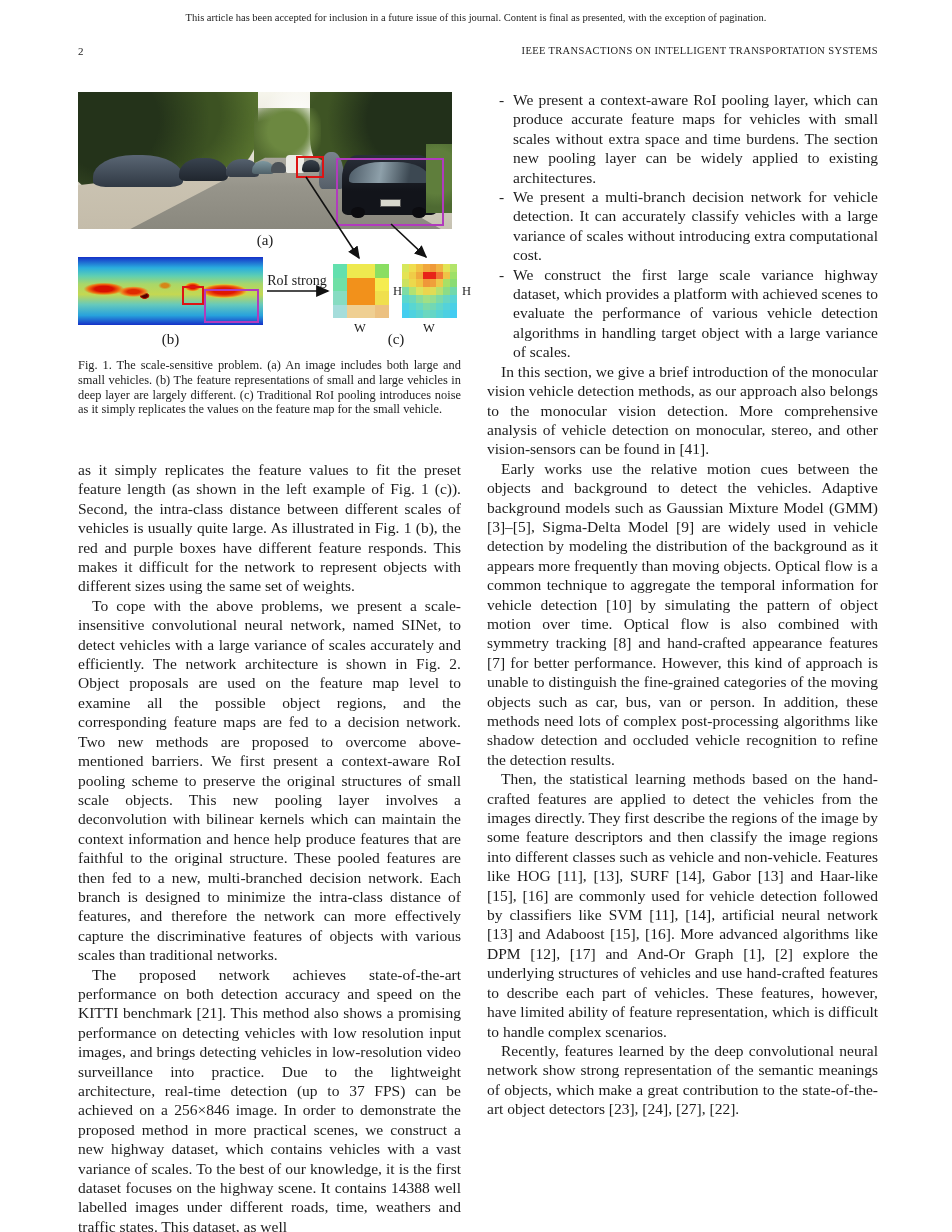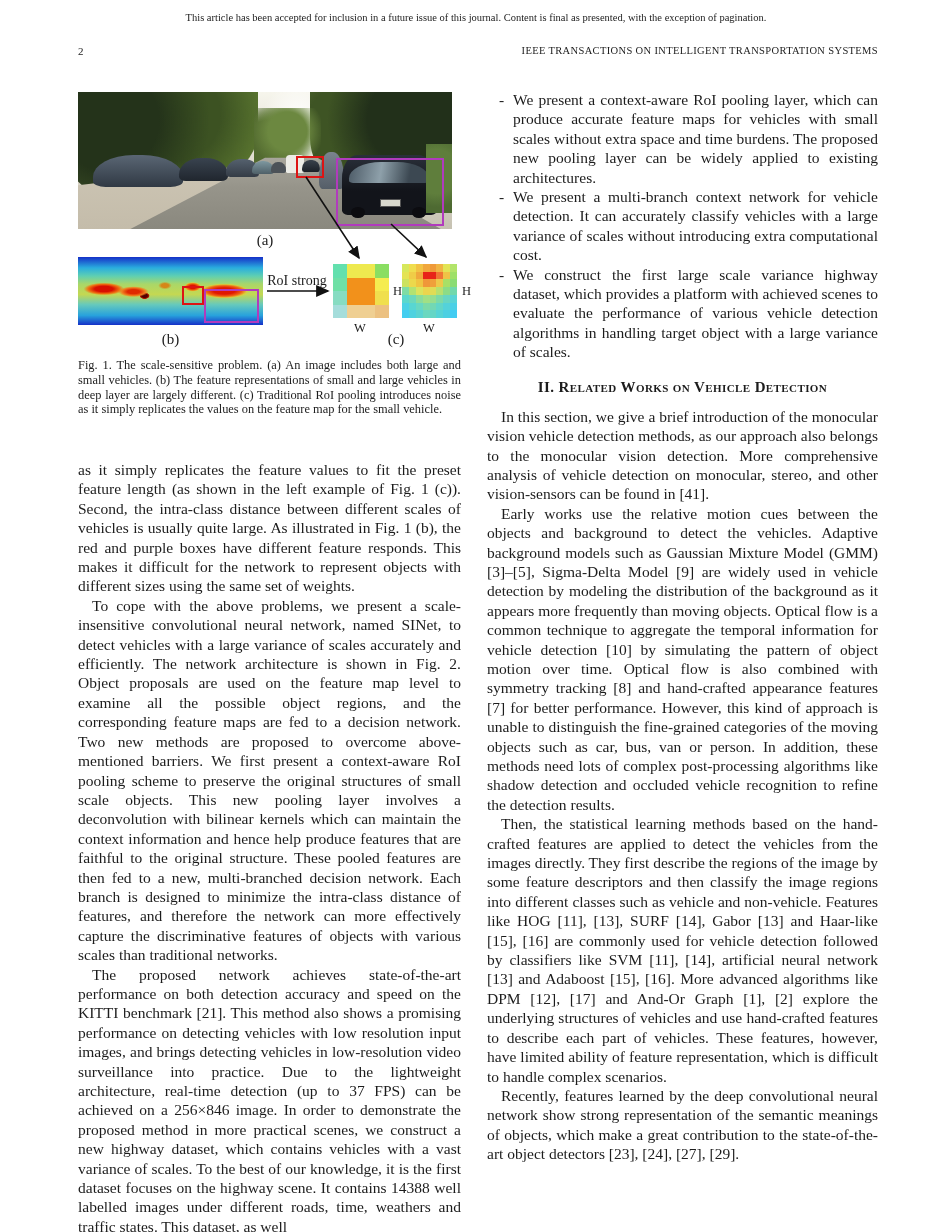--- a/index.html
+++ b/index.html
@@ -227,33 +227,32 @@
       <p class="body">To cope with the above problems, we present a scale-insensitive convolutional neural network, named SINet, to detect vehicles with a large variance of scales accurately and efficiently. The network architecture is shown in Fig. 2. Object proposals are used on the feature map level to examine all the possible object regions, and the corresponding feature maps are fed to a decision network. Two new methods are proposed to overcome above-mentioned barriers. We first present a context-aware RoI pooling scheme to preserve the original structures of small scale objects. This new pooling layer involves a deconvolution with bilinear kernels which can maintain the context information and hence help produce features that are faithful to the original structure. These pooled features are then fed to a new, multi-branched decision network. Each branch is designed to minimize the intra-class distance of features, and therefore the network can more effectively capture the discriminative features of objects with various scales than traditional networks.</p>
       <p class="body">The proposed network achieves state-of-the-art performance on both detection accuracy and speed on the KITTI benchmark [21]. This method also shows a promising performance on detecting vehicles with low resolution input images, and brings detecting vehicles in low-resolution video surveillance into practice. Due to the lightweight architecture, real-time detection (up to 37 FPS) can be achieved on a 256×846 image. In order to demonstrate the proposed method in more practical scenes, we construct a new highway dataset, which contains vehicles with a vast variance of scales. To the best of our knowledge, it is the first dataset focuses on the highway scene. It contains 14388 well labelled images under different roads, time, weathers and traffic states. This dataset, as well</p>
     </div>
   </div>
 
   <div class="col-right">
 
     <div>
       <div class="contrib">
         <span class="dash">-</span>
-        <span>We present a context-aware RoI pooling layer, which can produce accurate feature maps for vehicles with small scales without extra space and time burdens. The proposed new pooling layer can be widely applied to existing architectures.</span>
+        <span>We present a context-aware RoI pooling layer, which can produce accurate feature maps for vehicles with small scales without extra space and time burdens. The section new pooling layer can be widely applied to existing architectures.</span>
       </div>
       <div class="contrib">
         <span class="dash">-</span>
-        <span>We present a multi-branch context network for vehicle detection. It can accurately classify vehicles with a large variance of scales without introducing extra computational cost.</span>
+        <span>We present a multi-branch decision network for vehicle detection. It can accurately classify vehicles with a large variance of scales without introducing extra computational cost.</span>
       </div>
       <div class="contrib">
         <span class="dash">-</span>
         <span>We construct the first large scale variance highway dataset, which provides a platform with achieved scenes to evaluate the performance of various vehicle detection algorithms in handling target object with a large variance of scales.</span>
       </div>
     </div>
 
-    <h2 class="sec-heading">II. Related Works on Vehicle Detection</h2>
 
     <p class="body">In this section, we give a brief introduction of the monocular vision vehicle detection methods, as our approach also belongs to the monocular vision detection. More comprehensive analysis of vehicle detection on monocular, stereo, and other vision-sensors can be found in [41].</p>
     <p class="body">Early works use the relative motion cues between the objects and background to detect the vehicles. Adaptive background models such as Gaussian Mixture Model (GMM) [3]–[5], Sigma-Delta Model [9] are widely used in vehicle detection by modeling the distribution of the background as it appears more frequently than moving objects. Optical flow is a common technique to aggregate the temporal information for vehicle detection [10] by simulating the pattern of object motion over time. Optical flow is also combined with symmetry tracking [8] and hand-crafted appearance features [7] for better performance. However, this kind of approach is unable to distinguish the fine-grained categories of the moving objects such as car, bus, van or person. In addition, these methods need lots of complex post-processing algorithms like shadow detection and occluded vehicle recognition to refine the detection results.</p>
     <p class="body">Then, the statistical learning methods based on the hand-crafted features are applied to detect the vehicles from the images directly. They first describe the regions of the image by some feature descriptors and then classify the image regions into different classes such as vehicle and non-vehicle. Features like HOG [11], [13], SURF [14], Gabor [13] and Haar-like [15], [16] are commonly used for vehicle detection followed by classifiers like SVM [11], [14], artificial neural network [13] and Adaboost [15], [16]. More advanced algorithms like DPM [12], [17] and And-Or Graph [1], [2] explore the underlying structures of vehicles and use hand-crafted features to describe each part of vehicles. These features, however, have limited ability of feature representation, which is difficult to handle complex scenarios.</p>
-    <p class="body">Recently, features learned by the deep convolutional neural network show strong representation of the semantic meanings of objects, which make a great contribution to the state-of-the-art object detectors [23], [24], [27], [29].</p>
+    <p class="body">Recently, features learned by the deep convolutional neural network show strong representation of the semantic meanings of objects, which make a great contribution to the state-of-the-art object detectors [23], [24], [27], [22].</p>
   </div>
 
 </div>
 
 </body></html>

